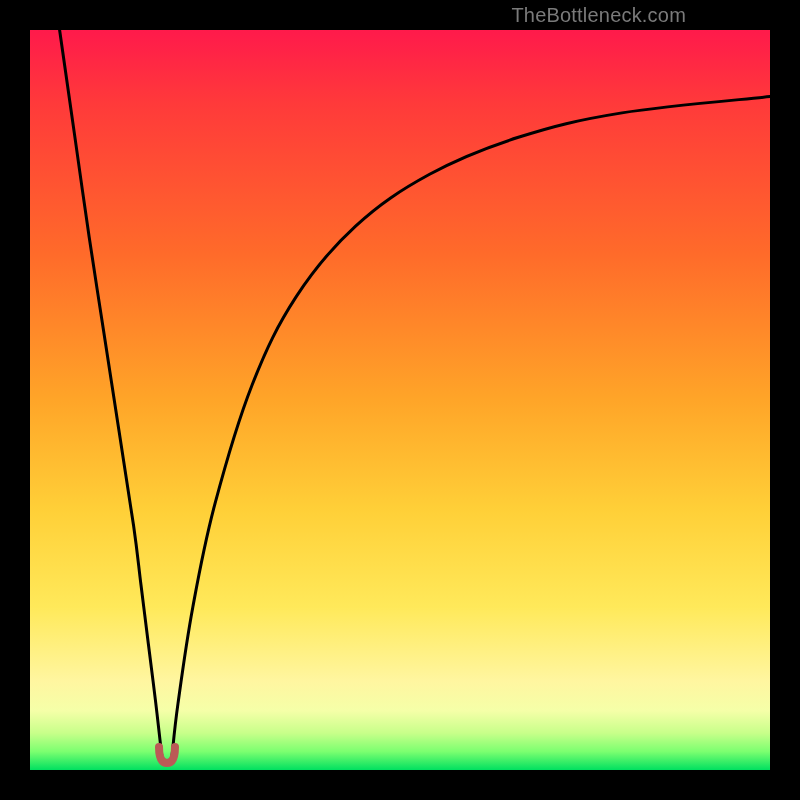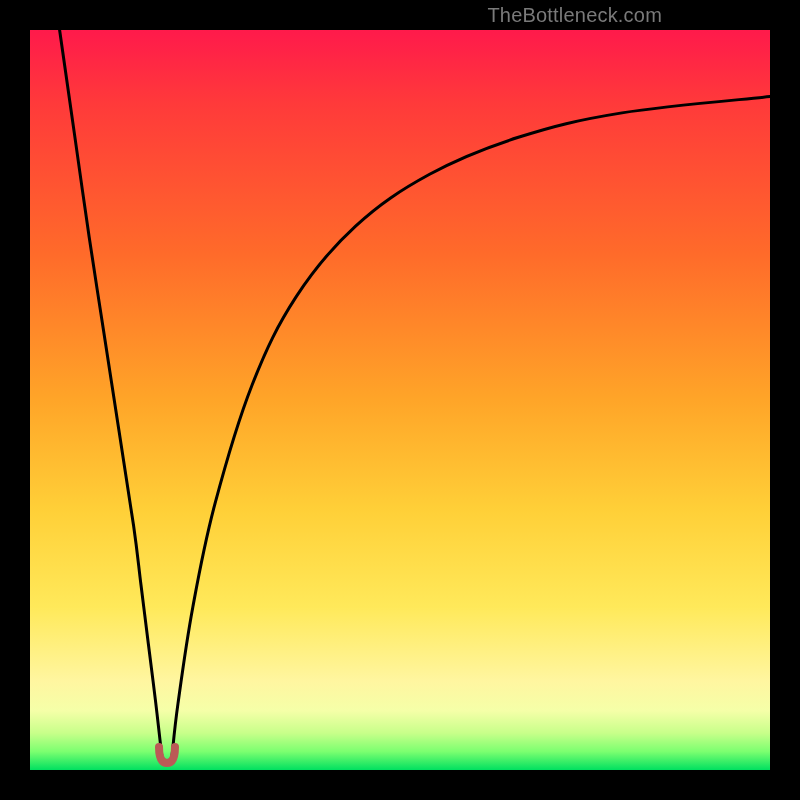--- a/index.html
+++ b/index.html
@@ -11,20 +11,21 @@
     overflow: hidden;
     font-family: Arial, Helvetica, sans-serif;
   }
   .frame {
     position: absolute;
     left: 0;
     top: 0;
     width: 672px;
     height: 800px;
     background: #000;
+    padding-left: 24px;
   }
   .plot-area {
     position: absolute;
     left: 30px;
     top: 30px;
     width: 740px;
     height: 740px;
     overflow: hidden;
   }
   .gradient {

